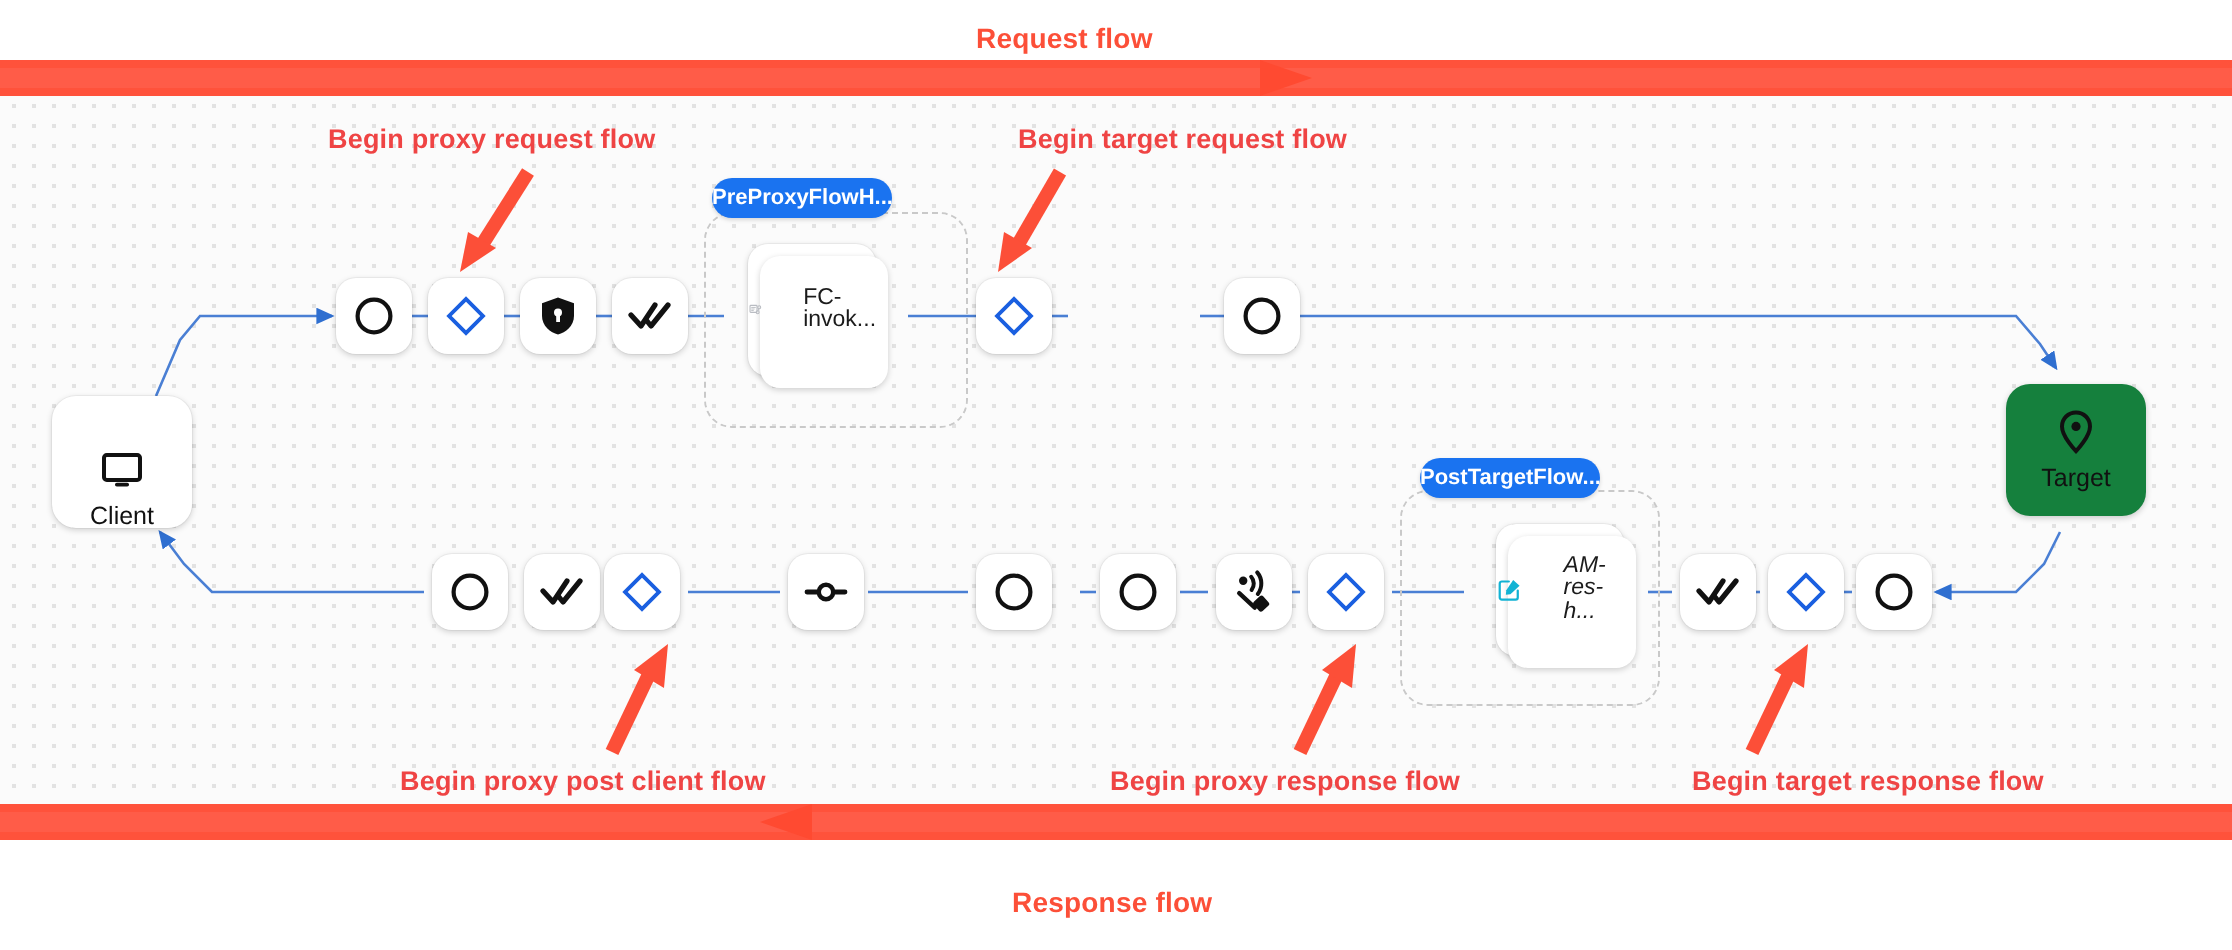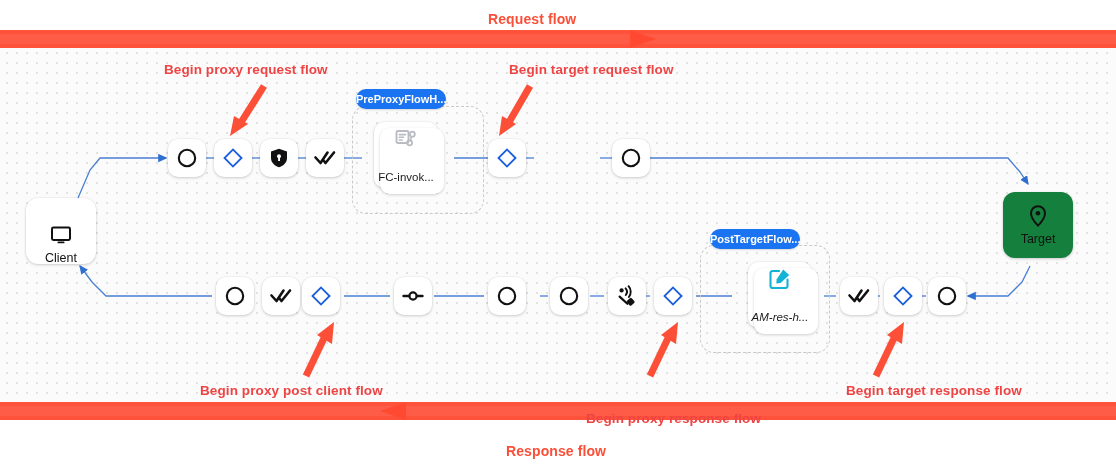--- a/index.html
+++ b/index.html
@@ -56,21 +56,21 @@
 
   
   .node {
     position:absolute; background:#fff; border-radius:10px;
     box-shadow:0 1px 3px rgba(0,0,0,.18), 0 0 0 .5px rgba(0,0,0,.04);
     display:flex; align-items:center; justify-content:center;
   }
   .node.sm { width:38px; height:38px; }
   .node.policy {
     width:64px; height:66px; border-radius:10px;
-    flex-direction:column; gap:20px; z-index:3;
+    flex-direction:row; gap:20px; z-index:3;
   }
   .node.policy .lbl { font-size:11.5px; color:#1b1b1b; line-height:1; }
   .node .stack {
     position:absolute; left:6px; top:6px; width:64px; height:66px;
     background:#fff; border-radius:10px;
     box-shadow:0 1px 3px rgba(0,0,0,.18);
     z-index:-1;
   }
   .node.endpoint {
     width:70px; height:66px; border-radius:12px;
@@ -303,21 +303,21 @@
     <path d="M40 4 L18 42" stroke="#fc4f38" stroke-width="7" stroke-linecap="butt"></path>
     <path d="M9 54 L12 34 L26 42 Z" fill="#fc4f38"></path>
   </svg>
 
   <div class="ann" style="left:200px; top:383px;">Begin proxy post client flow</div>
   <svg class="arrow" style="left:284px; top:320px;" width="70" height="60" viewBox="0 0 70 60">
     <path d="M22 56 L42 14" stroke="#fc4f38" stroke-width="7" stroke-linecap="butt"></path>
     <path d="M50 2 L48 24 L33 15 Z" fill="#fc4f38"></path>
   </svg>
 
-  <div class="ann" style="left:586px; top:383px;margin-top:28px;">Begin proxy response flow</div>
+  <div class="ann" style="left:555px; top:383px;">Begin proxy response flow</div>
   <svg class="arrow" style="left:636px; top:320px;" width="70" height="60" viewBox="0 0 70 60">
     <path d="M14 56 L34 14" stroke="#fc4f38" stroke-width="7" stroke-linecap="butt"></path>
     <path d="M42 2 L40 24 L25 15 Z" fill="#fc4f38"></path>
   </svg>
 
   <div class="ann" style="left:846px; top:383px;">Begin target response flow</div>
   <svg class="arrow" style="left:862px; top:320px;" width="70" height="60" viewBox="0 0 70 60">
     <path d="M14 56 L34 14" stroke="#fc4f38" stroke-width="7" stroke-linecap="butt"></path>
     <path d="M42 2 L40 24 L25 15 Z" fill="#fc4f38"></path>
   </svg>

